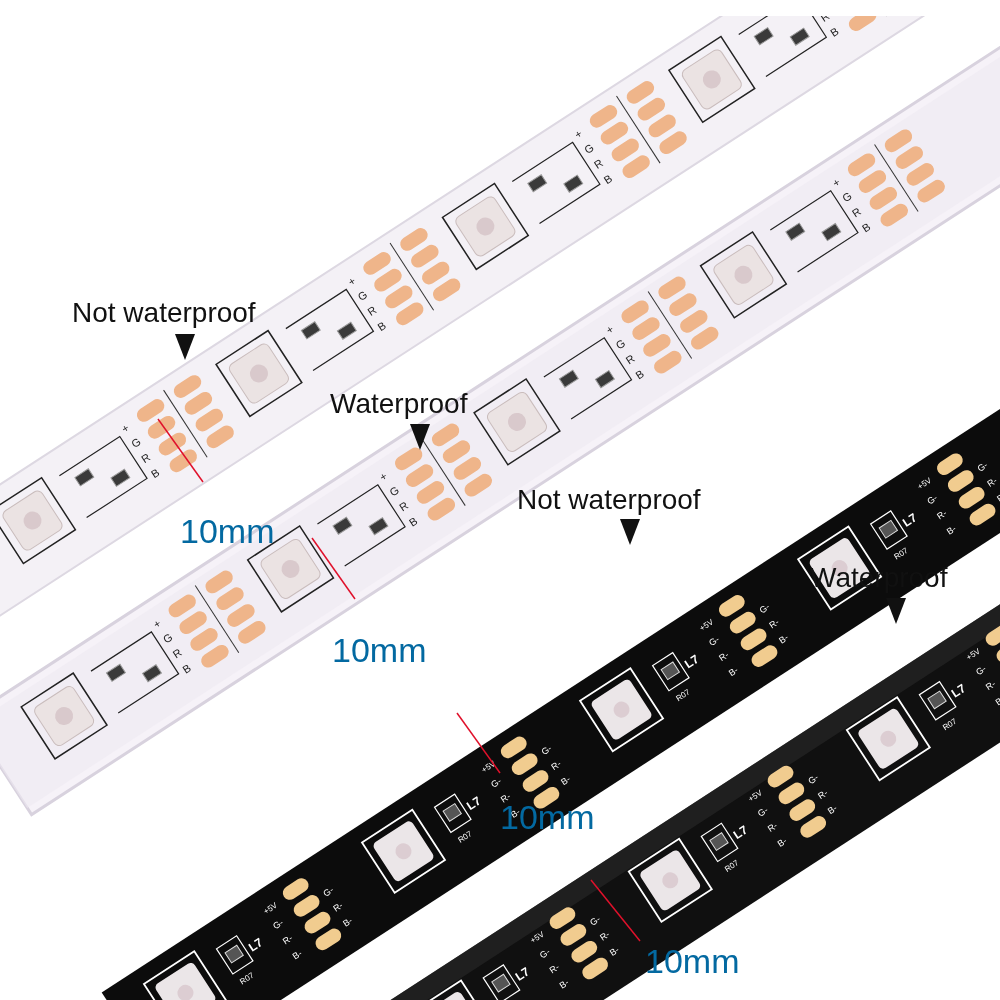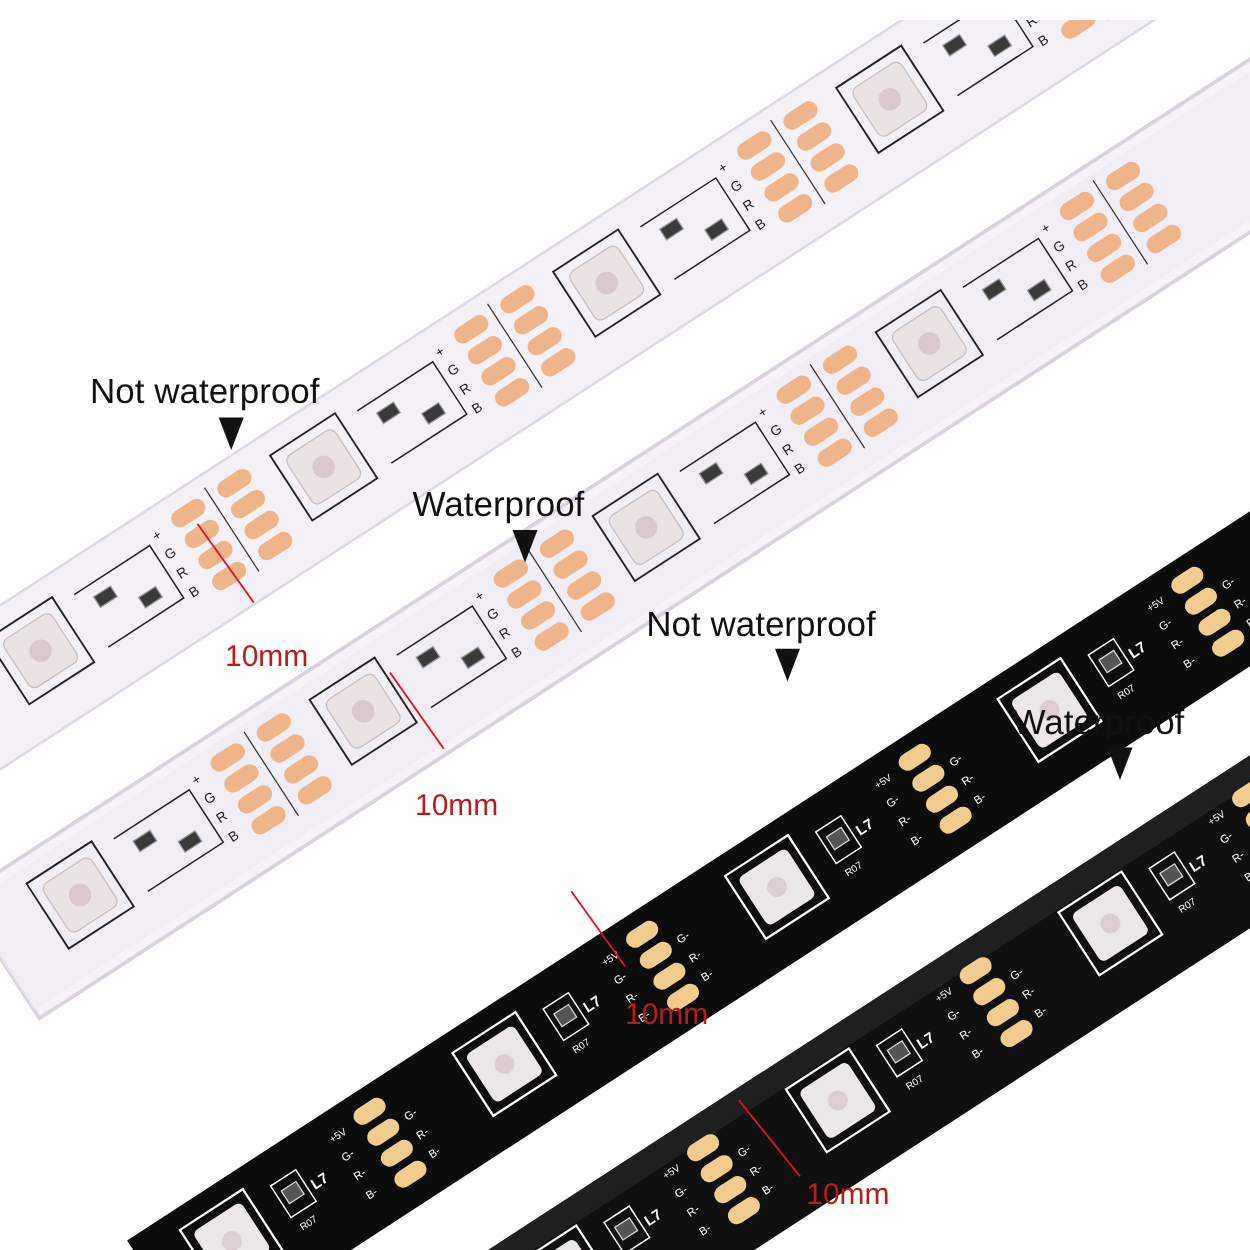--- a/index.html
+++ b/index.html
@@ -1,20 +1,20 @@
 <!DOCTYPE html>
 <html><head>
 <meta charset="utf-8">
 <style>
   html, body { margin:0; padding:0; background:#ffffff; }
   body { width:1000px; height:1000px; position:relative; overflow:hidden; font-family:"Liberation Sans", sans-serif; }
   .stage { position:absolute; left:0; top:16px; width:995px; height:1000px; }
   .label { position:absolute; color:#111; font-size:28px; white-space:nowrap; line-height:1; }
   .arrow { position:absolute; width:0; height:0; border-left:10px solid transparent; border-right:10px solid transparent; border-top:26px solid #111; }
-  .dim { position:absolute; color:#b91c1c; font-size:24px; white-space:nowrap; line-height:1; }
+  .dim { position:absolute; color:#0369a1; font-size:34px; white-space:nowrap; line-height:1; }
 </style>
 </head>
 <body>
 
 <div class="stage">
   <svg width="1000" height="1000" viewBox="0 0 1000 1000">
     <defs>
 
       <g id="wseg">
 

